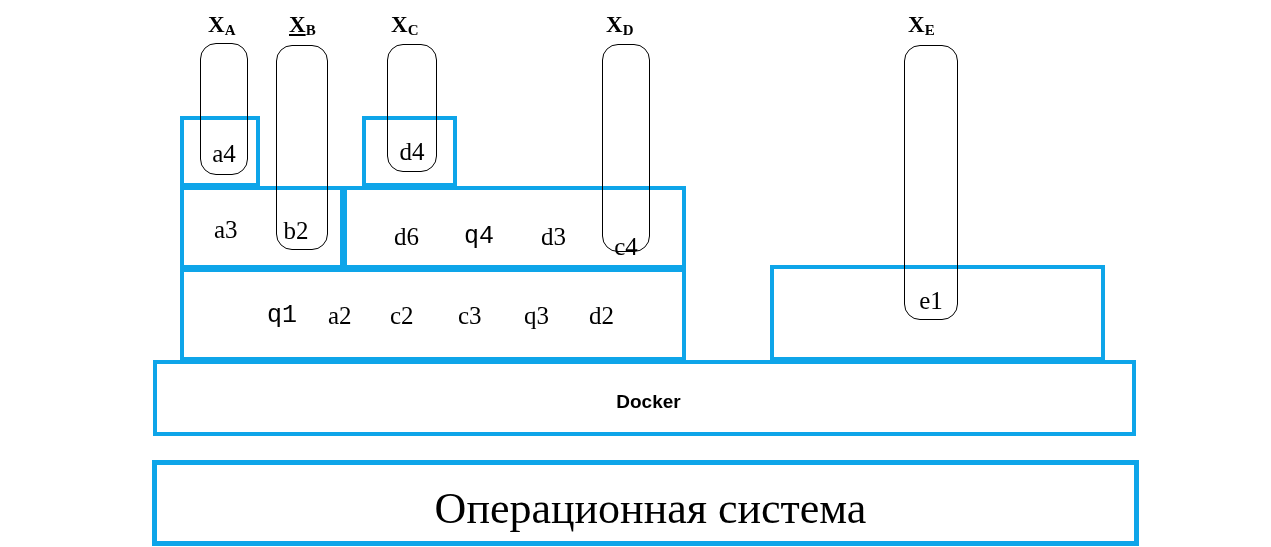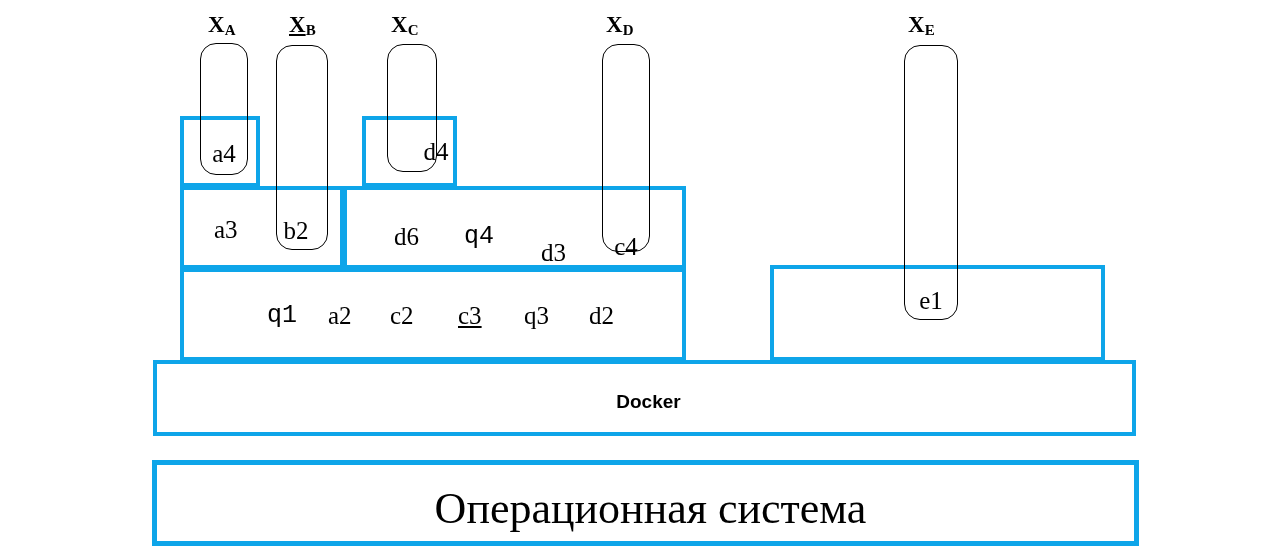--- a/index.html
+++ b/index.html
@@ -115,39 +115,39 @@
   <div class="box" id="c-left-middle-box" style="left: 180px; top: 186px; width: 164px; height: 83px;"></div>
   <div class="box" id="c-right-middle-box" style="left: 343px; top: 186px; width: 343px; height: 83px;"></div>
   <div class="box" id="c-a4-box" style="left: 180px; top: 116px; width: 80px; height: 71px;"></div>
   <div class="box" id="c-d4-box" style="left: 362px; top: 116px; width: 95px; height: 71px;"></div>
   <div class="box" id="c-e1-box" style="left: 770px; top: 265px; width: 335px; height: 96px;"></div>
 
   <div id="items-layer">
       <div class="item-label" style="left: 214px; top: 217px;">a3</div>
       <div class="item-label" style="left: 394px; top: 224px;">d6</div>
       <div class="item-label" style="left: 464px; top: 224px; font-family: Liberation Mono, monospace;">q4</div>
-      <div class="item-label" style="left: 541px; top: 240px; text-align: center;">d3</div>
+      <div class="item-label" style="left: 541px; top: 224px; text-align: center;">d3</div>
       <div class="item-label" style="left: 267px; top: 303px; font-family: Liberation Mono, monospace;">q1</div>
       <div class="item-label" style="left: 328px; top: 303px;">a2</div>
       <div class="item-label" style="left: 390px; top: 303px;">c2</div>
-      <div class="item-label" style="left: 458px; top: 303px; text-decoration: underline;">c3</div>
+      <div class="item-label" style="left: 458px; top: 303px;">c3</div>
       <div class="item-label" style="left: 524px; top: 303px;">q3</div>
       <div class="item-label" style="left: 589px; top: 303px;">d2</div>
     </div>
 
   <div id="services-layer">
       <div class="xcap" style="left: 196px; top: 13px; margin-left: 12px;"><span>X</span><span class="sub">A</span></div>
       <div class="pill" style="left: 200px; top: 43px; width: 48px; height: 132px;"></div>
       <div class="pill-text" style="left: 200px; top: 141px; width: 48px;">a4</div>
       <div class="xcap" style="left: 289px; top: 13px; text-decoration: underline;"><span>X</span><span class="sub">B</span></div>
       <div class="pill" style="left: 276px; top: 45px; width: 52px; height: 205px;"></div>
       <div class="pill-text" style="left: 276px; top: 218px; width: 40px;">b2</div>
       <div class="xcap" style="left: 391px; top: 13px;"><span>X</span><span class="sub">C</span></div>
       <div class="pill" style="left: 387px; top: 44px; width: 50px; height: 128px;"></div>
-      <div class="pill-text" style="left: 387px; top: 139px; width: 50px; padding-left: 24px;">d4</div>
+      <div class="pill-text" style="left: 387px; top: 139px; width: 50px;">d4</div>
       <div class="xcap" style="left: 606px; top: 13px;"><span>X</span><span class="sub">D</span></div>
       <div class="pill" style="left: 602px; top: 44px; width: 48px; height: 208px;"></div>
       <div class="pill-text" style="left: 602px; top: 234px; width: 48px;">c4</div>
       <div class="xcap" style="left: 908px; top: 13px;"><span>X</span><span class="sub">E</span></div>
       <div class="pill" style="left: 904px; top: 45px; width: 54px; height: 275px;"></div>
       <div class="pill-text" style="left: 904px; top: 288px; width: 54px;">e1</div>
     </div>
 
 </div>
 

